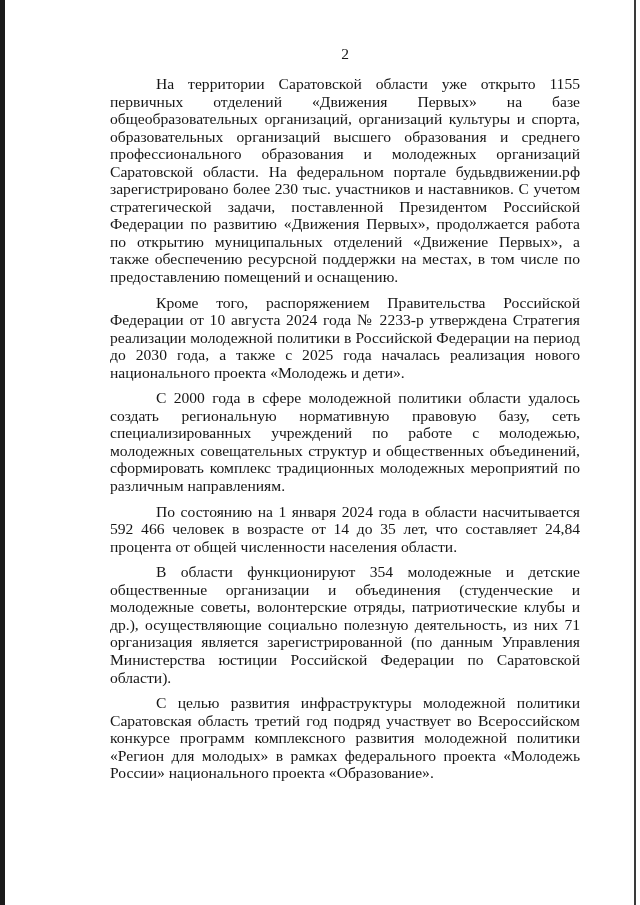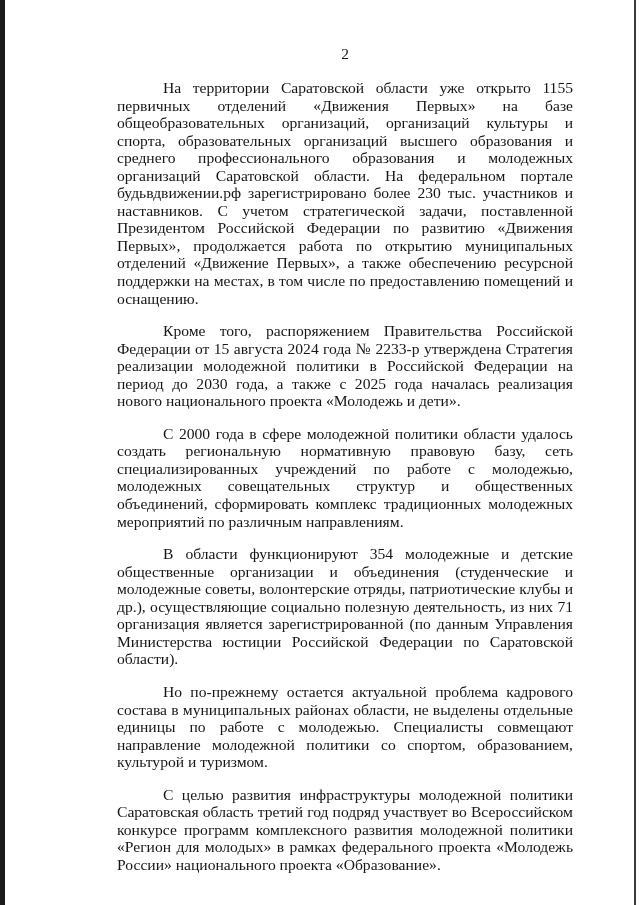--- a/index.html
+++ b/index.html
@@ -17,32 +17,32 @@
     background: #3a3a3a;
   }
   .page {
     position: absolute; left: 102px; top: 44px; width: 486px;
   }
   .page-number {
     text-align: center; font-size: 15.5px; line-height: 20px;
     margin: 0 0 11px 0;
   }
   .para {
-    margin: 15px; font-size: 15.6px; line-height: 17.55px;
+    margin: 8px; font-size: 15.6px; line-height: 17.55px;
     text-align: justify; text-indent: 46px;
     hyphens: none;
   }
 </style>
 </head>
 <body>
 
 <div class="edge-left"></div>
 <div class="edge-right"></div>
 
 <div class="page">
   <div class="page-number">2</div>
   <p class="para">На территории Саратовской области уже открыто 1155 первичных отделений «Движения Первых» на базе общеобразовательных организаций, организаций культуры и спорта, образовательных организаций высшего образования и среднего профессионального образования и молодежных организаций Саратовской области. На федеральном портале будьвдвижении.рф зарегистрировано более 230 тыс. участников и наставников. С учетом стратегической задачи, поставленной Президентом Российской Федерации по развитию «Движения Первых», продолжается работа по открытию муниципальных отделений «Движение Первых», а также обеспечению ресурсной поддержки на местах, в том числе по предоставлению помещений и оснащению.</p>
-  <p class="para">Кроме того, распоряжением Правительства Российской Федерации от 15 августа 2024 года № 2233-р утверждена Стратегия реализации молодежной политики в Российской Федерации на период до 2030 года, а также с 2025 года началась реализация нового национального проекта «Молодежь и дети».</p>
+  <p class="para">Кроме того, распоряжением Правительства Российской Федерации от 10 августа 2024 года № 2233-р утверждена Стратегия реализации молодежной политики в Российской Федерации на период до 2030 года, а также с 2025 года началась реализация нового национального проекта «Молодежь и дети».</p>
   <p class="para">С 2000 года в сфере молодежной политики области удалось создать региональную нормативную правовую базу, сеть специализированных учреждений по работе с молодежью, молодежных совещательных структур и общественных объединений, сформировать комплекс традиционных молодежных мероприятий по различным направлениям.</p>
+  <p class="para">По состоянию на 1 января 2024 года в области насчитывается 592 466 человек в возрасте от 14 до 35 лет, что составляет 24,84 процента от общей численности населения области.</p>
   <p class="para">В области функционируют 354 молодежные и детские общественные организации и объединения (студенческие и молодежные советы, волонтерские отряды, патриотические клубы и др.), осуществляющие социально полезную деятельность, из них 71 организация является зарегистрированной (по данным Управления Министерства юстиции Российской Федерации по Саратовской области).</p>
-  <p class="para">Но по-прежнему остается актуальной проблема кадрового состава в муниципальных районах области, не выделены отдельные единицы по работе с молодежью. Специалисты совмещают направление молодежной политики со спортом, образованием, культурой и туризмом.</p>
   <p class="para">С целью развития инфраструктуры молодежной политики Саратовская область третий год подряд участвует во Всероссийском конкурсе программ комплексного развития молодежной политики «Регион для молодых» в рамках федерального проекта «Молодежь России» национального проекта «Образование».</p>
 </div>
 
 </body></html>

